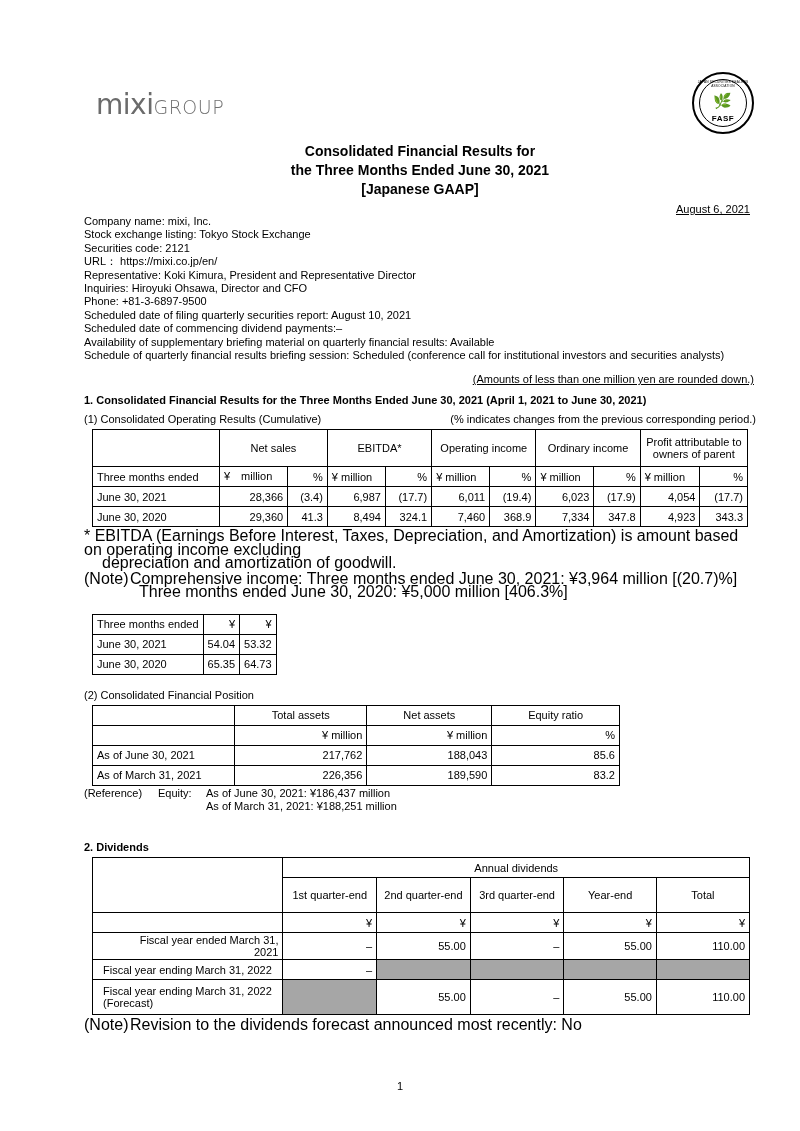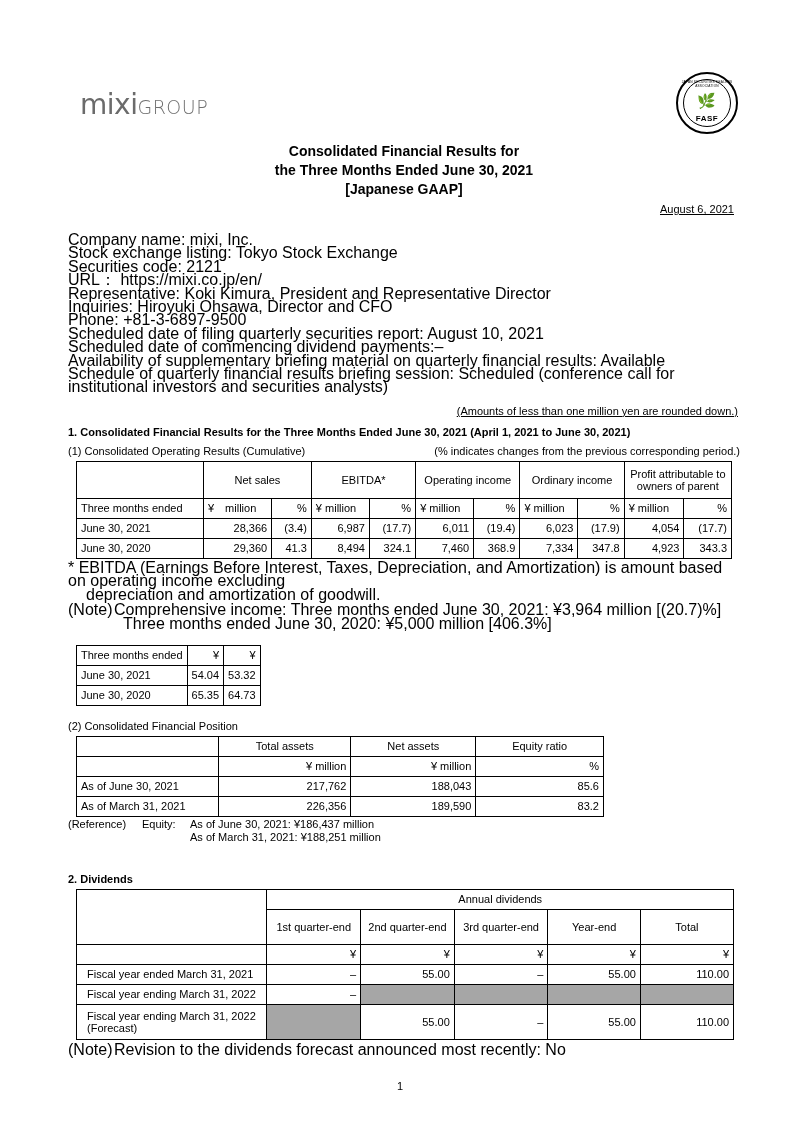--- a/index.html
+++ b/index.html
@@ -17,21 +17,21 @@
   }
   .page {
     position: relative;
     width: 800px;
     height: 1131px;
     box-sizing: border-box;
     padding: 0;
   }
   .content {
     position: absolute;
-    left: 68px;
+    left: 84px;
     top: 72px;
     width: 672px;
   }
 
   
   .header-row {
     position: relative;
     height: 62px;
   }
   .logo {
@@ -107,22 +107,22 @@
     margin-top: 8px;
   }
   .date-line {
     text-align: right;
     margin-top: 4px;
     font-size: 11px;
     padding-right: 6px;
     text-decoration: underline;
   }
   .company-block {
-    margin-top: 18px;
-    font-size: 16px;
+    margin-top: 0;
+    font-size: 11px;
     line-height: 13.4px;
   }
   .company-block div { white-space: pre-wrap; }
   .rounded-note {
     text-align: right;
     margin-top: 11px;
     font-size: 11px;
     padding-right: 2px;
     text-decoration: underline;
   }
@@ -401,21 +401,21 @@
         </tr>
         <tr>
           <td></td>
           <td class="t-right">¥</td>
           <td class="t-right">¥</td>
           <td class="t-right">¥</td>
           <td class="t-right">¥</td>
           <td class="t-right">¥</td>
         </tr>
         <tr>
-          <td class="t-left" style="padding-left:10px;">Fiscal year ended March 31, 2021</td>
+          <td class="t-left" style="padding-left:22px;text-align:right;">Fiscal year ended March 31, 2021</td>
           <td class="t-right">–</td>
           <td class="t-right">55.00</td>
           <td class="t-right">–</td>
           <td class="t-right">55.00</td>
           <td class="t-right">110.00</td>
         </tr>
         <tr>
           <td class="t-left" style="padding-left:10px;">Fiscal year ending March 31, 2022</td>
           <td class="t-right">–</td>
           <td class="t-right shaded"></td>

